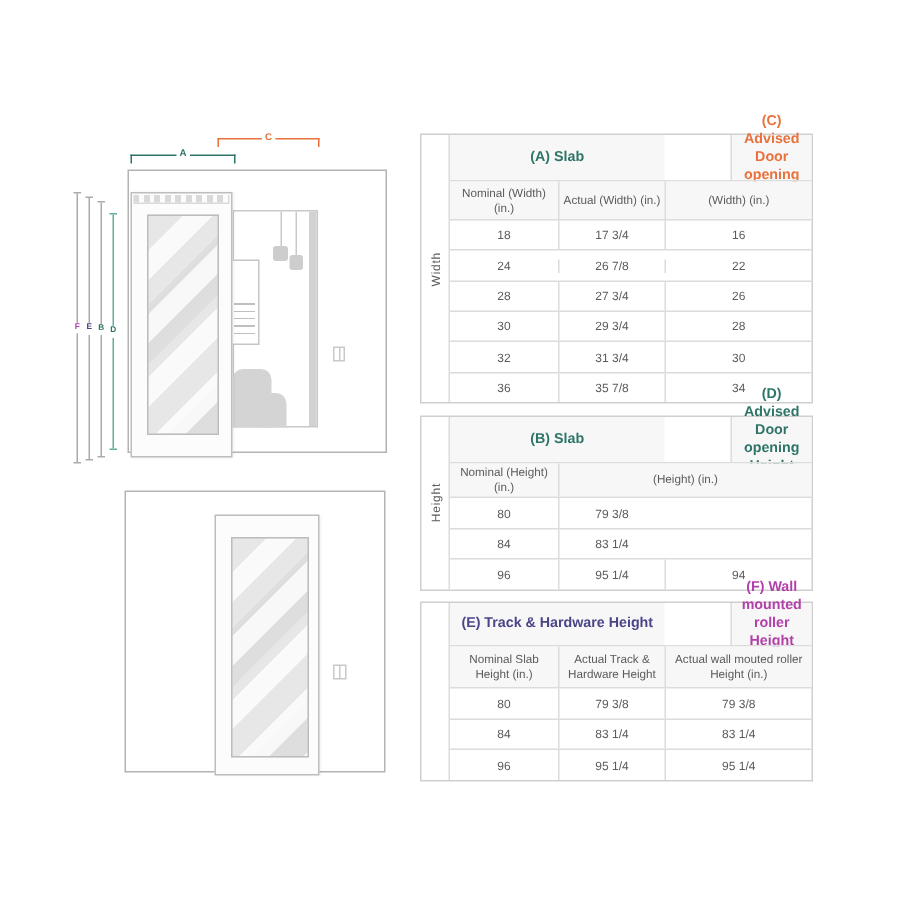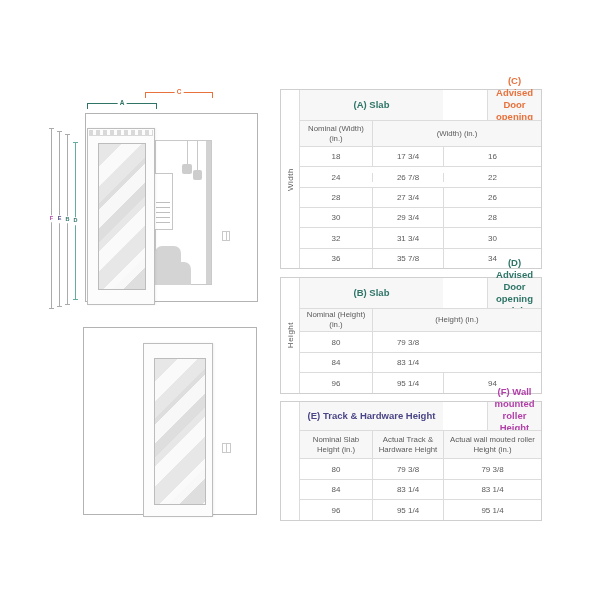--- a/index.html
+++ b/index.html
@@ -125,20 +125,21 @@
         <div class="side">
           <span class="rot">Width</span>
         </div>
         <div class="cols">
           <div class="row grow" style="height: 30px;">
             <div class="cell ga" style="color: rgb(46, 117, 104);">(A) Slab</div>
             <div class="cell gb" style="color: rgb(232, 113, 60);">(C) Advised Door opening Width (in.)</div>
           </div>
           <div class="row hrow" style="height: 26px;">
             <div class="cell h c0">Nominal (Width) (in.)</div>
+            <div class="cell h c1">Actual (Width) (in.)</div>
             <div class="cell h c2">(Width) (in.)</div>
           </div>
           <div class="row drow" style="height: 20px;">
             <div class="cell d c0">18</div>
             <div class="cell d c1">17 3/4</div>
             <div class="cell d c2">16</div>
           </div>
           <div class="row drow" style="height: 20px; align-items: center;">
             <div class="cell d c0">24</div>
             <div class="cell d c1">26 7/8</div>

